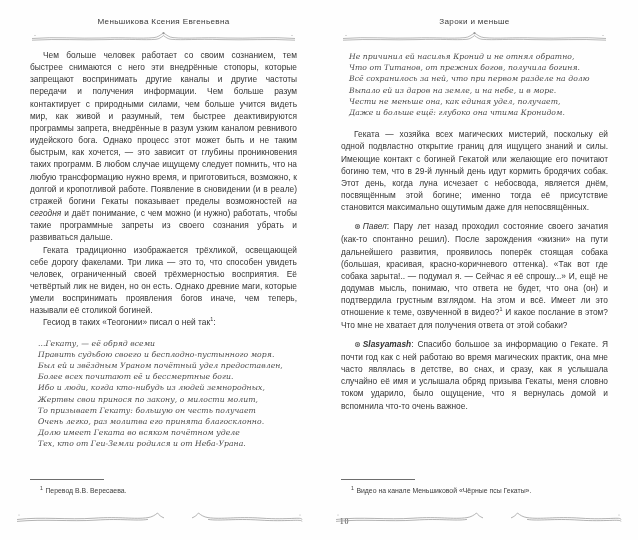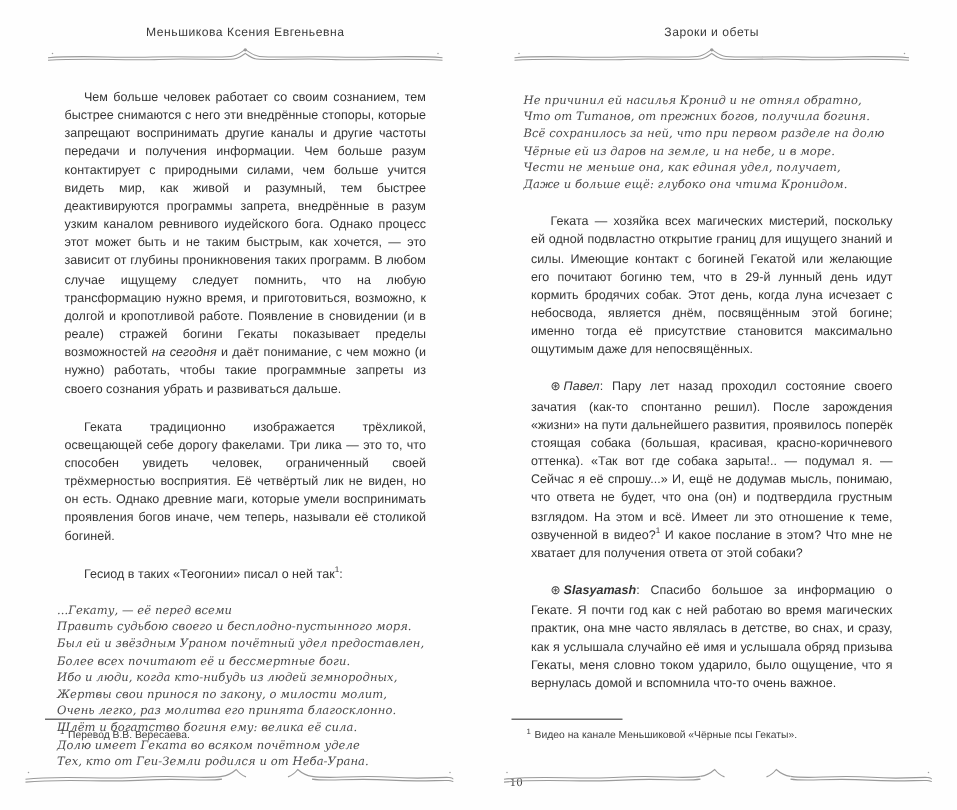--- a/index.html
+++ b/index.html
@@ -55,21 +55,21 @@
     font-family: "Liberation Sans", sans-serif;
     font-size: 8.35px;
     line-height: 12.15px;
     text-align: justify;
     text-justify: inter-word;
     color: #343434;
     letter-spacing: 0.02px;
     hyphens: manual;
   }
   .body-text p {
-    margin: 13px;
+    margin: 0;
     text-indent: 13px;
   }
   .body-text p + p { margin-top: 0px; }
   .body-text p.spaced { margin-top: 7px; }
   .it { font-style: italic; }
   .bold { font-weight: bold; }
 
   
   .verse {
     font-family: "DejaVu Serif", "Liberation Serif", serif;
@@ -173,28 +173,28 @@
       </svg>
     </div>
 
     <div class="body-text">
       <p><span>Чем больше человек работает со своим сознанием, тем быстрее снимаются с него эти внедрённые стопоры, которые запрещают воспринимать другие каналы и другие частоты передачи и получения информации. Чем больше разум контактирует с природными силами, чем больше учится видеть мир, как живой и разумный, тем быстрее деактивируются программы запрета, внедрённые в разум узким каналом ревнивого иудейского бога. Однако процесс этот может быть и не таким быстрым, как хочется, — это зависит от глубины проникновения таких программ. В любом случае ищущему следует помнить, что на любую трансформацию нужно время, и приготовиться, возможно, к долгой и кропотливой работе. Появление в сновидении (и в реале) стражей богини Гекаты показывает пределы возможностей</span> <span class="it">на сегодня</span><span> и даёт понимание, с чем можно (и нужно) работать, чтобы такие программные запреты из своего сознания убрать и развиваться дальше.</span></p>
       <p>Геката традиционно изображается трёхликой, освещающей себе дорогу факелами. Три лика — это то, что способен увидеть человек, ограниченный своей трёхмерностью восприятия. Её четвёртый лик не виден, но он есть. Однако древние маги, которые умели воспринимать проявления богов иначе, чем теперь, называли её столикой богиней.</p>
       <p><span>Гесиод в таких «Теогонии» писал о ней так</span><sup class="ref">1</sup>:</p>
     </div>
 
     <div class="verse">
-      <span class="vline">...Гекату, — её перед всеми</span>
+      <span class="vline">...Гекату, — её обряд всеми</span>
       <span class="vline">Править судьбою своего и бесплодно-пустынного моря.</span>
       <span class="vline">Был ей и звёздным Ураном почётный удел предоставлен,</span>
       <span class="vline">Более всех почитают её и бессмертные боги.</span>
       <span class="vline">Ибо и люди, когда кто-нибудь из людей земнородных,</span>
       <span class="vline">Жертвы свои принося по закону, о милости молит,</span>
+      <span class="vline">То призывает Гекату: большую он честь получает</span>
       <span class="vline">Очень легко, раз молитва его принята благосклонно.</span>
-      <span class="vline">Шлёт и богатство богиня ему: велика её сила.</span>
       <span class="vline">Долю имеет Геката во всяком почётном уделе</span>
       <span class="vline">Тех, кто от Геи-Земли родился и от Неба-Урана.</span>
     </div>
 
     <div class="footnote-wrap">
       <div class="footnote-sep"></div>
       <div class="footnote">
         <span class="fn-marker">1</span><span>Перевод В.В. Вересаева.</span>
       </div>
     </div>
@@ -213,41 +213,41 @@
           <circle cx="5" cy="9.0" r="0.5"></circle>
           <circle cx="286" cy="9.0" r="0.5"></circle>
         </g>
       </svg>
     </div>
     <div class="folio">10</div>
   </div>
 
   <div class="page page-right">
 
-    <div class="running-head">Зароки и обеты</div>
+    <div class="running-head">Зароки и меньше</div>
 
     <div class="head-rule">
       <svg width="267" height="16" viewBox="0 0 267 16" xmlns="http://www.w3.org/2000/svg">
         <g fill="none" stroke="#9a9a9a" stroke-width="0.7">
           <path d="M2,9.5 C25,7.6 48,9.8 72,9.0 C96,8.2 110,9.9 124,8.6 C128,8.2 130,6.2 133.5,4.0 C137,6.2 139,8.2 143,8.6 C157,9.9 171,8.2 195,9.0 C219,9.8 242,7.6 265,9.5"></path>
           <path d="M2,11.2 C28,9.6 52,11.4 76,10.6 C100,9.8 114,11.3 126,10.3 C129,10.0 131,8.4 133.5,6.6 C136,8.4 138,10.0 141,10.3 C153,11.3 167,9.8 191,10.6 C215,11.4 239,9.6 265,11.2"></path>
         </g>
         <g fill="#9a9a9a">
           <circle cx="133.5" cy="4.2" r="1.1"></circle>
           <circle cx="5" cy="6.6" r="0.5"></circle>
           <circle cx="262" cy="6.6" r="0.5"></circle>
         </g>
       </svg>
     </div>
 
-    <div class="verse tight" style="margin-top:16px;">
+    <div class="verse tight" style="margin-top:6px;">
       <span class="vline">Не причинил ей насилья Кронид и не отнял обратно,</span>
       <span class="vline">Что от Титанов, от прежних богов, получила богиня.</span>
       <span class="vline">Всё сохранилось за ней, что при первом разделе на долю</span>
-      <span class="vline">Чёрные ей из даров на земле, и на небе, и в море.</span>
+      <span class="vline">Выпало ей из даров на земле, и на небе, и в море.</span>
       <span class="vline">Чести не меньше она, как единая удел, получает,</span>
       <span class="vline">Даже и больше ещё: глубоко она чтима Кронидом.</span>
     </div>
 
     <div class="body-text" style="margin-top:10px;">
       <p>Геката — хозяйка всех магических мистерий, поскольку ей одной подвластно открытие границ для ищущего знаний и силы. Имеющие контакт с богиней Гекатой или желающие его почитают богиню тем, что в 29-й лунный день идут кормить бродячих собак. Этот день, когда луна исчезает с небосвода, является днём, посвящённым этой богине; именно тогда её присутствие становится максимально ощутимым даже для непосвящённых.</p>
 
       <p class="spaced"><span class="sym">⊛</span><span class="it">Павел</span><span>: Пару лет назад проходил состояние своего зачатия (как-то спонтанно решил). После зарождения «жизни» на пути дальнейшего развития, проявилось поперёк стоящая собака (большая, красивая, красно-коричневого оттенка). «Так вот где собака зарыта!.. — подумал я. — Сейчас я её спрошу...» И, ещё не додумав мысль, понимаю, что ответа не будет, что она (он) и подтвердила грустным взглядом. На этом и всё. Имеет ли это отношение к теме, озвученной в видео?</span><sup class="ref">1</sup><span> И какое послание в этом? Что мне не хватает для получения ответа от этой собаки?</span></p>
 
 

